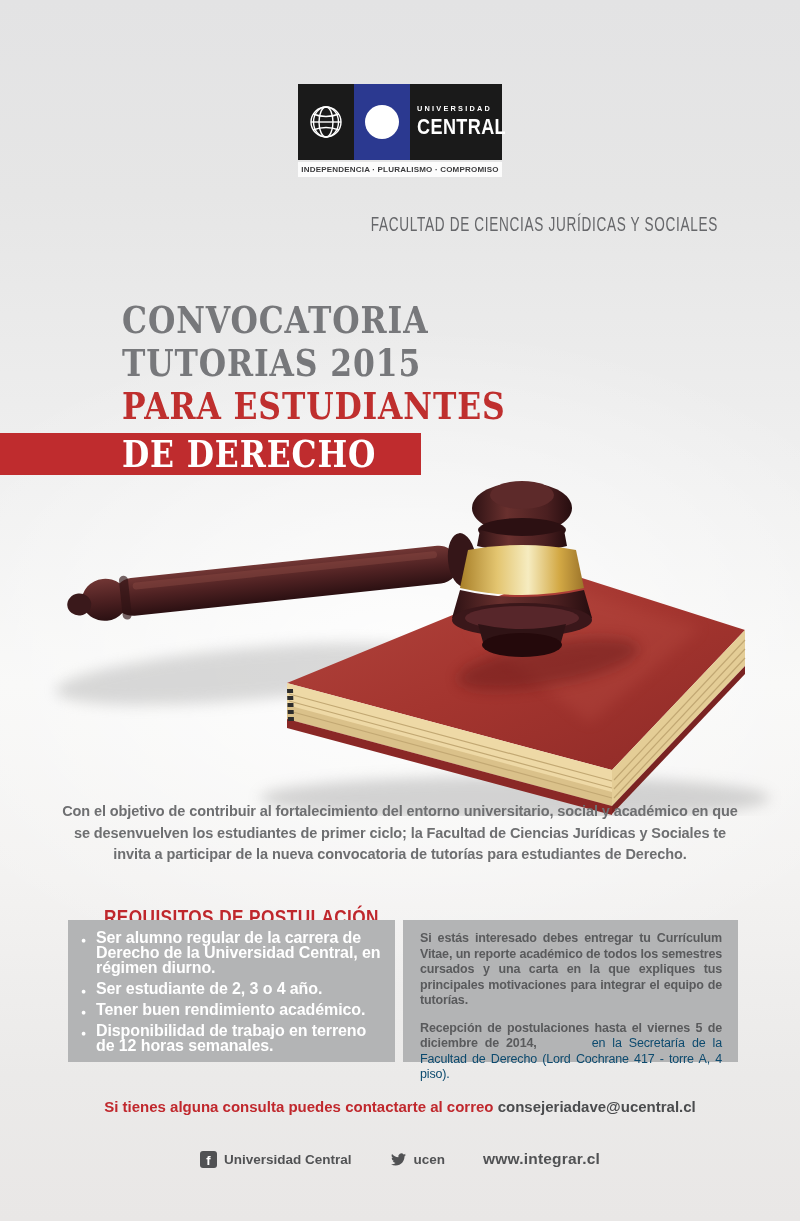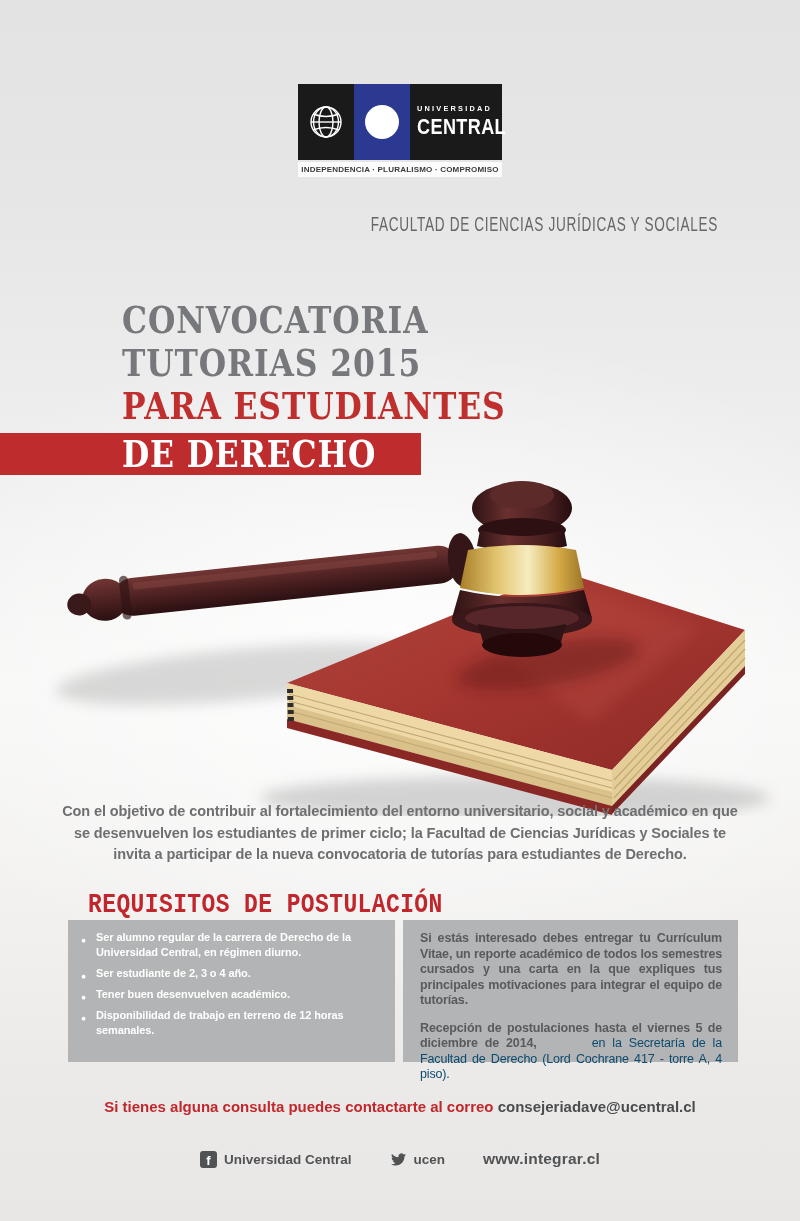--- a/index.html
+++ b/index.html
@@ -40,29 +40,29 @@
   .t-bar span{display:inline-block;transform:scaleX(.85);transform-origin:left;letter-spacing:1px;margin-left:122px;}
 
   
   .hero{left:0;top:468px;width:800px;height:348px;}
 
   
   .intro{left:60px;top:801px;width:680px;margin:0;text-align:center;
     font-size:14.5px;font-weight:bold;color:#6e6f71;line-height:21.5px;letter-spacing:-.1px;}
 
   
-  .req-title{left:88px;top:889px;margin:0;color:#bf272c;font-family:Liberation Mono, monospace;
-    font-weight:bold;font-size:28px;white-space:nowrap;}
+  .req-title{left:88px;top:889px;margin:16px;color:#bf272c;font-family:Liberation Sans, sans-serif;
+    font-weight:bold;font-size:21px;white-space:nowrap;}
   .req-title span{display:inline-block;transform:scaleX(.82);transform-origin:left;letter-spacing:.5px;}
 
   .box{background:#b3b4b5;box-sizing:border-box;}
   .box-left{left:68px;top:920px;width:327px;height:142px;padding:10px 12px 0 13px;}
   .box-left ul{margin:0;padding:0;list-style:none;}
   .box-left li{position:relative;padding-left:15px;margin-bottom:6px;
-    color:#ffffff;font-size:11px;font-weight:bold;line-height:15px;letter-spacing:-.1px;}
+    color:#ffffff;font-size:16px;font-weight:bold;line-height:15px;letter-spacing:-.1px;}
   .box-left li::before{content:"●";position:absolute;left:0;top:2.5px;font-size:8.5px;color:#ffffff;}
 
   .box-right{left:403px;top:920px;width:335px;height:142px;padding:11px 16px 0 17px;}
   .box-right p{margin:0;text-align:justify;font-size:12.5px;line-height:15.5px;letter-spacing:-.15px;}
   .box-right .p1{font-weight:bold;color:#595a5c;}
   .box-right .p2{margin-top:12px;}
   .box-right .p2 b{color:#595a5c;}
   .box-right .p2 .rest{font-weight:normal;color:#0c4a6e;margin-left:48px;}
 
   
@@ -188,21 +188,21 @@
   <p class="abs intro">Con el objetivo de contribuir al fortalecimiento del entorno universitario, social y académico en que se desenvuelven los estudiantes de primer ciclo; la Facultad de Ciencias Jurídicas y Sociales te invita a participar de la nueva convocatoria de tutorías para estudiantes de Derecho.</p>
 
   <h2 class="abs req-title">
     <span>REQUISITOS DE POSTULACIÓN</span>
   </h2>
 
   <div class="abs box box-left">
     <ul>
         <li>Ser alumno regular de la carrera de Derecho de la Universidad Central, en régimen diurno.</li>
         <li>Ser estudiante de 2, 3 o 4 año.</li>
-        <li>Tener buen desenvuelven académico.</li>
+        <li>Tener buen rendimiento académico.</li>
         <li>Disponibilidad de trabajo en terreno de 12 horas semanales.</li>
       </ul>
   </div>
 
   <div class="abs box box-right">
     <p class="p1">Si estás interesado debes entregar tu Currículum Vitae, un reporte académico de todos los semestres cursados y una carta en la que expliques tus principales motivaciones para integrar el equipo de tutorías.</p>
     <p class="p2">
       <b>Recepción de postulaciones hasta el viernes 5 de diciembre de 2014,</b>
       <span class="rest">en la Secretaría de la Facultad de Derecho (Lord Cochrane 417 - torre A, 4 piso).</span>
     </p>

